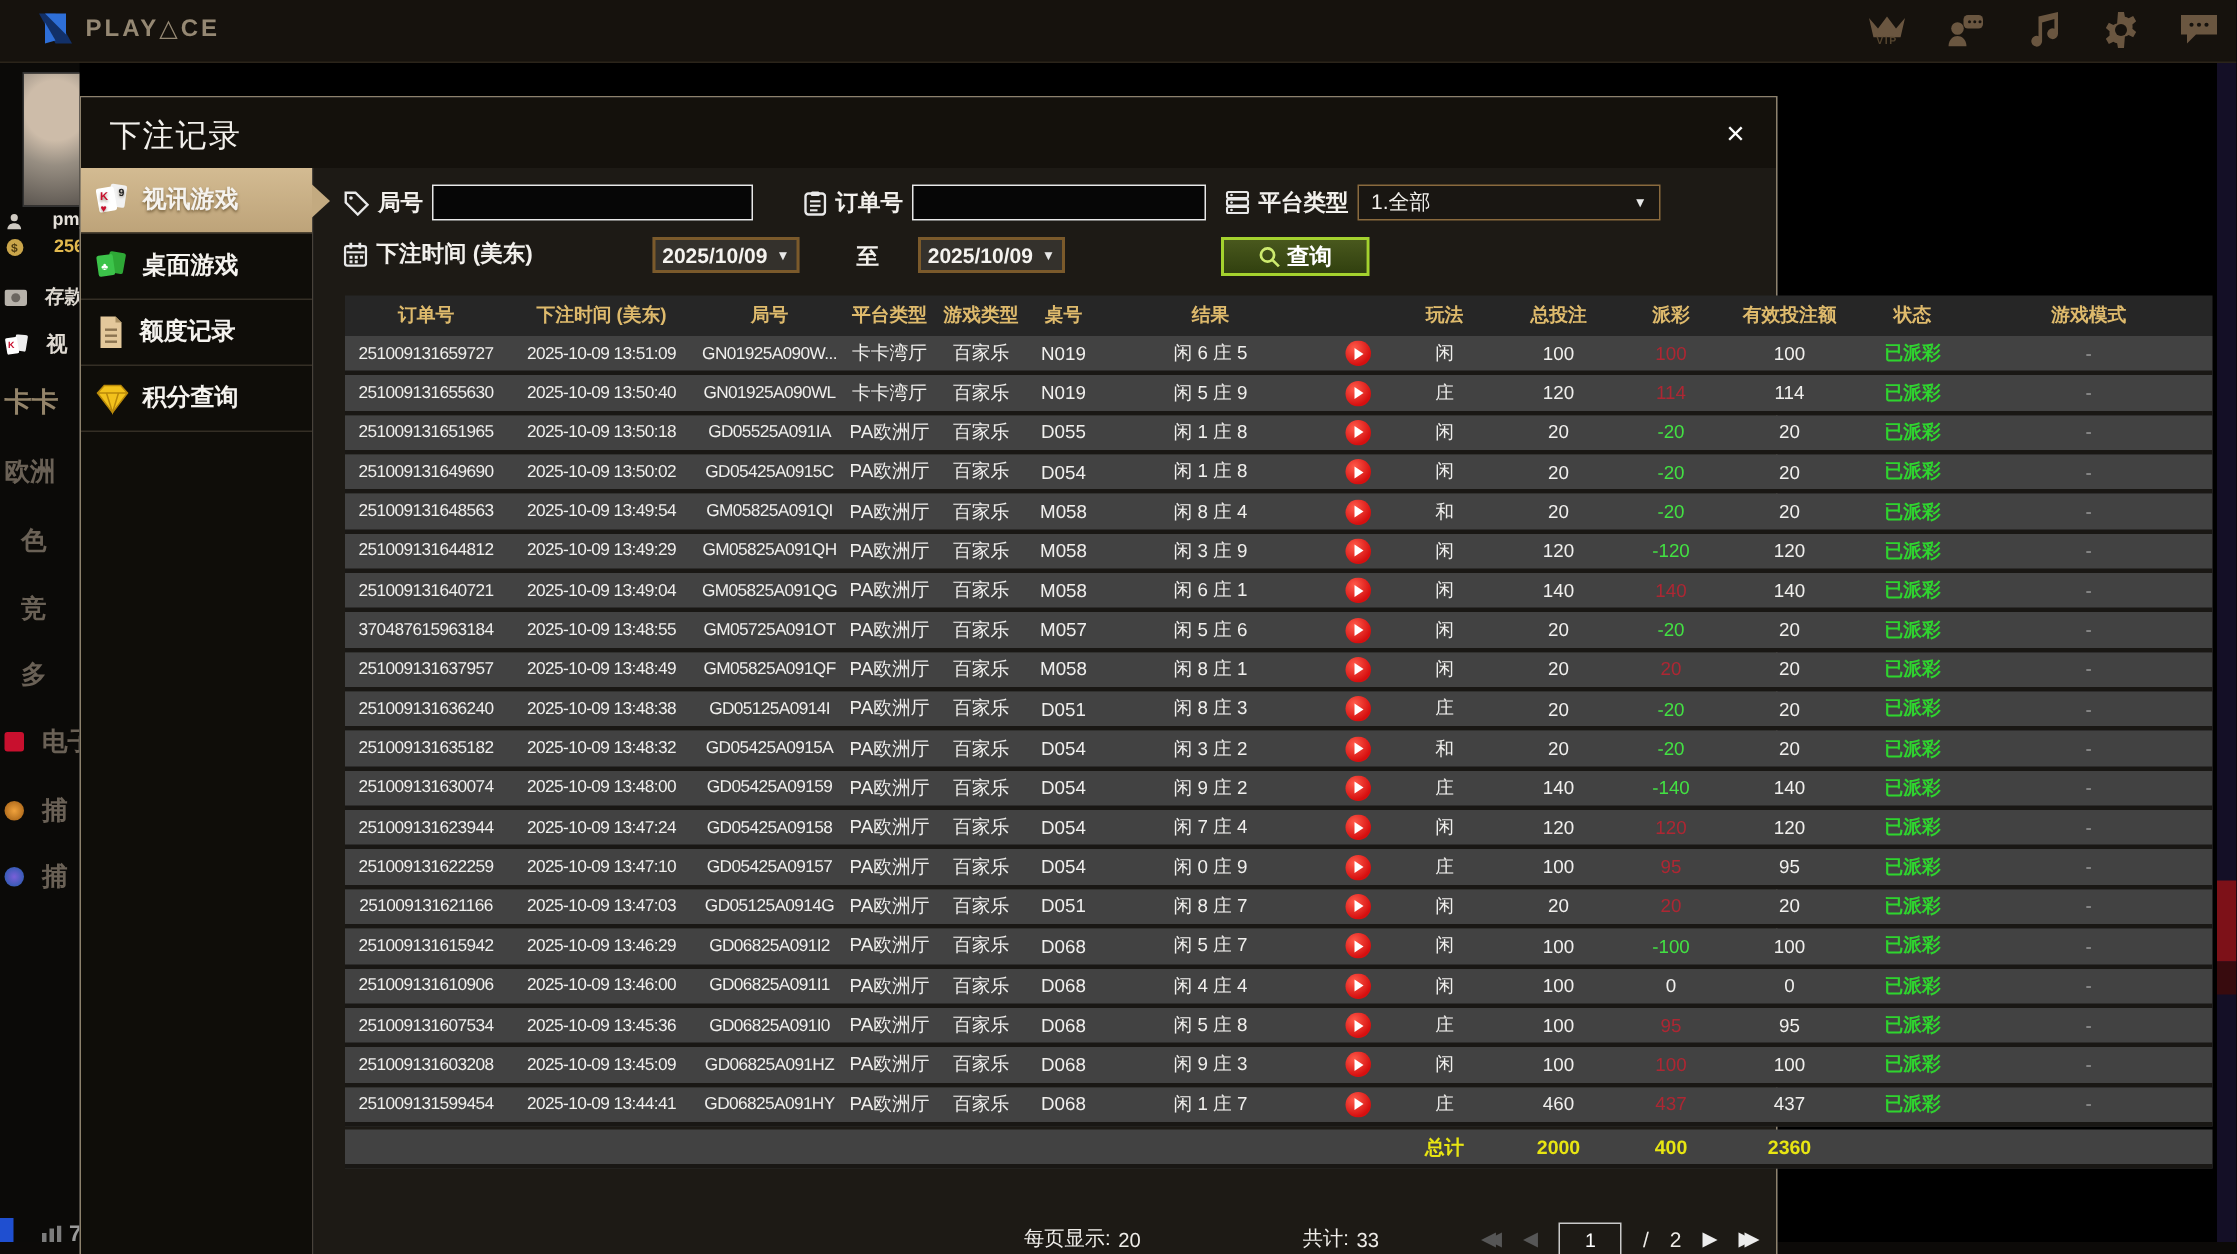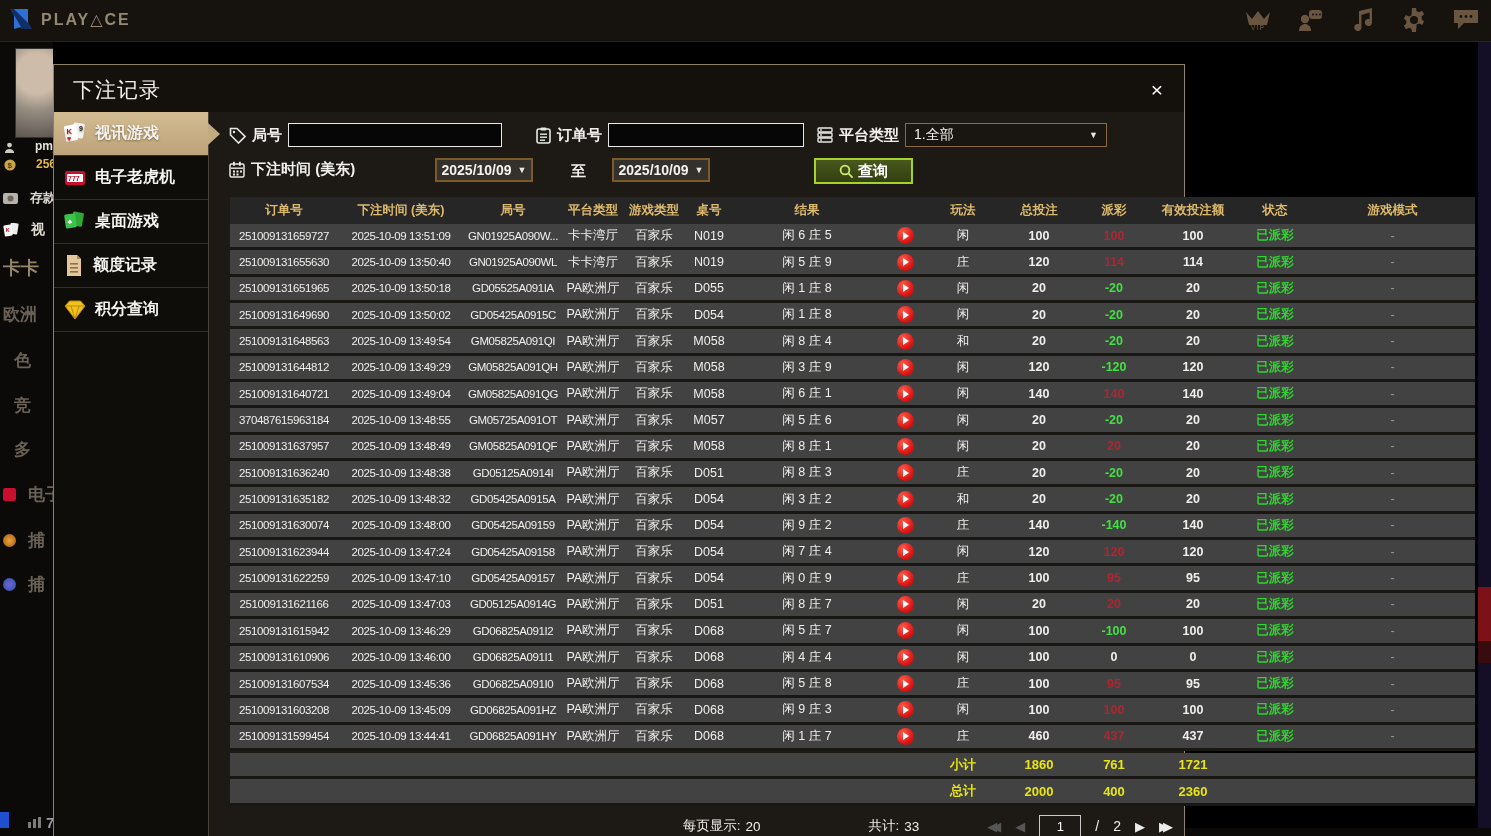--- a/index.html
+++ b/index.html
@@ -2,21 +2,21 @@
 <html><head>
 <meta charset="utf-8">
 <title>下注记录</title>
 <style>
   html,body{margin:0;padding:0;background:#000;}
   body{width:1491px;height:836px;overflow:hidden;position:relative;
        font-family:"Liberation Sans","DejaVu Sans",sans-serif;-webkit-font-smoothing:antialiased;}
   .abs{position:absolute;}
   
   .topbar{position:absolute;left:0;top:0;width:1491px;height:41px;background:#16120d;border-bottom:1px solid #2b241a;z-index:1;}
-  .logo{position:absolute;left:8px;top:6px;display:flex;align-items:center;gap:7px;}
+  .logo{position:absolute;left:24px;top:6px;display:flex;align-items:center;gap:7px;}
   .logo-mark{width:26px;height:26px;}
   .logo-text{color:#958873;font-size:16px;font-weight:bold;letter-spacing:2px;}
   .topbar-icons{position:absolute;right:10px;top:4px;display:flex;gap:22px;align-items:center;}
   .tb-icon{width:30px;height:32px;display:flex;flex-direction:column;align-items:center;justify-content:center;cursor:pointer;}
   .tb-icon svg{display:block;}
   .vip-label{color:#55452f;font-size:7px;font-weight:bold;letter-spacing:1px;margin-top:-1px;}
   
   .bg-strip{position:absolute;left:0;top:41px;width:53px;height:795px;background:#0b0a08;overflow:hidden;}
   .avatar{position:absolute;left:15px;top:7px;width:38px;height:88px;
           background:radial-gradient(circle at 55% 28%,#cdbca9 0 30%,#978e82 55%,#5c5650 100%);
@@ -70,21 +70,21 @@
              background:linear-gradient(180deg,#49581d,#31400f);border:2px solid #a4d22e;
              color:#fff;font-size:15px;font-weight:bold;cursor:pointer;box-sizing:border-box;}
   
   .btable{position:absolute;left:21px;top:85px;width:1245px;}
   .grid{display:grid;grid-template-columns:108px 126px 98px 62px 60px 50px 146px 50px 66px 86px 64px 94px 70px minmax(0,1fr);}
   .thead{height:27px;background:#262626;align-items:center;}
   .thead .cell{color:#deba6c;font-size:12.5px;font-weight:bold;}
   .trow{height:26.35px;background:#424242;border-bottom:3px solid #191714;box-sizing:border-box;align-items:center;}
   .cell{text-align:center;white-space:nowrap;overflow:hidden;color:#f0efed;font-size:12.5px;}
   .t-order,.t-time,.t-round{font-size:11.5px;letter-spacing:-0.4px;}
-  .num{font-weight:bold;}
+  .num{font-weight:normal;}
   .pay-red{color:#ad2733;}
   .pay-green{color:#43e043;}
   .pay-white{color:#f0efed;}
   .t-status{color:#2fd42f;font-weight:bold;}
   .t-mode{color:#9a9a9a;}
   .play-btn{display:inline-flex;width:17px;height:17px;border-radius:50%;cursor:pointer;
             background:radial-gradient(circle at 35% 30%,#ff5a4a,#d60f0f 70%);align-items:center;justify-content:center;}
   .play-btn i{display:block;width:0;height:0;border-top:4px solid transparent;border-bottom:4px solid transparent;
               border-left:6px solid #fff;margin-left:2px;}
   .sum-row{height:26.5px;background:#424242;border-bottom:3px solid #191714;box-sizing:border-box;align-items:center;}
@@ -243,28 +243,20 @@
   <aside class="modal-side">
     <div class="side-tab active">
       <svg width="24" height="23" viewBox="0 0 24 23">
         <rect x="10" y="1" width="11" height="15" rx="1.5" fill="#f2f2f2" transform="rotate(8 15 8)"></rect>
         <text x="16" y="8.5" font-size="7" fill="#222" font-weight="bold">9</text>
         <rect x="2" y="3" width="12" height="16" rx="1.5" fill="#fff" transform="rotate(-10 8 11)"></rect>
         <text x="3.6" y="11.5" font-size="7.5" fill="#c8102e" font-weight="bold">K</text>
         <text x="4" y="19" font-size="7" fill="#c8102e">♥</text>
       </svg>
       <span>视讯游戏</span>
-    </div>
-    <div class="side-tab">
-      <svg width="24" height="23" viewBox="0 0 24 23">
-        <rect x="2" y="5" width="20" height="14" rx="2" fill="#c8102e"></rect>
-        <rect x="4" y="8" width="16" height="8" rx="1" fill="#fff"></rect>
-        <text x="5" y="14.6" font-size="7" fill="#c8102e" font-weight="bold">777</text>
-      </svg>
-      <span>电子老虎机</span>
     </div>
     <div class="side-tab">
       <svg width="24" height="23" viewBox="0 0 24 23">
         <rect x="9" y="2" width="11" height="14" rx="1.5" fill="#2ea836" transform="rotate(10 14 9)"></rect>
         <rect x="2" y="4" width="11" height="14" rx="1.5" fill="#3cc34a" transform="rotate(-8 7 11)"></rect>
         <text x="4.5" y="14" font-size="7" fill="#fff" font-weight="bold">♣</text>
       </svg>
       <span>桌面游戏</span>
     </div>
     <div class="side-tab">
@@ -729,26 +721,20 @@
             <div class="cell t-bet">庄</div>
             <div class="cell t-total num">460</div>
             <div class="cell t-payout num pay-red">437</div>
             <div class="cell t-valid num">437</div>
             <div class="cell t-status">已派彩</div>
             <div class="cell t-mode">-</div>
           </div>
         </div>
       <div id="table-summary">
           <div class="grid sum-row">
-            <div class="cell sc-label">小计</div>
-            <div class="cell sc-total">1860</div>
-            <div class="cell sc-payout">761</div>
-            <div class="cell sc-valid">1721</div>
-          </div>
-          <div class="grid sum-row">
             <div class="cell sc-label">总计</div>
             <div class="cell sc-total">2000</div>
             <div class="cell sc-payout">400</div>
             <div class="cell sc-valid">2360</div>
           </div>
         </div>
     </div>
 
     <div class="mfooter">
       <span class="mf-group">

